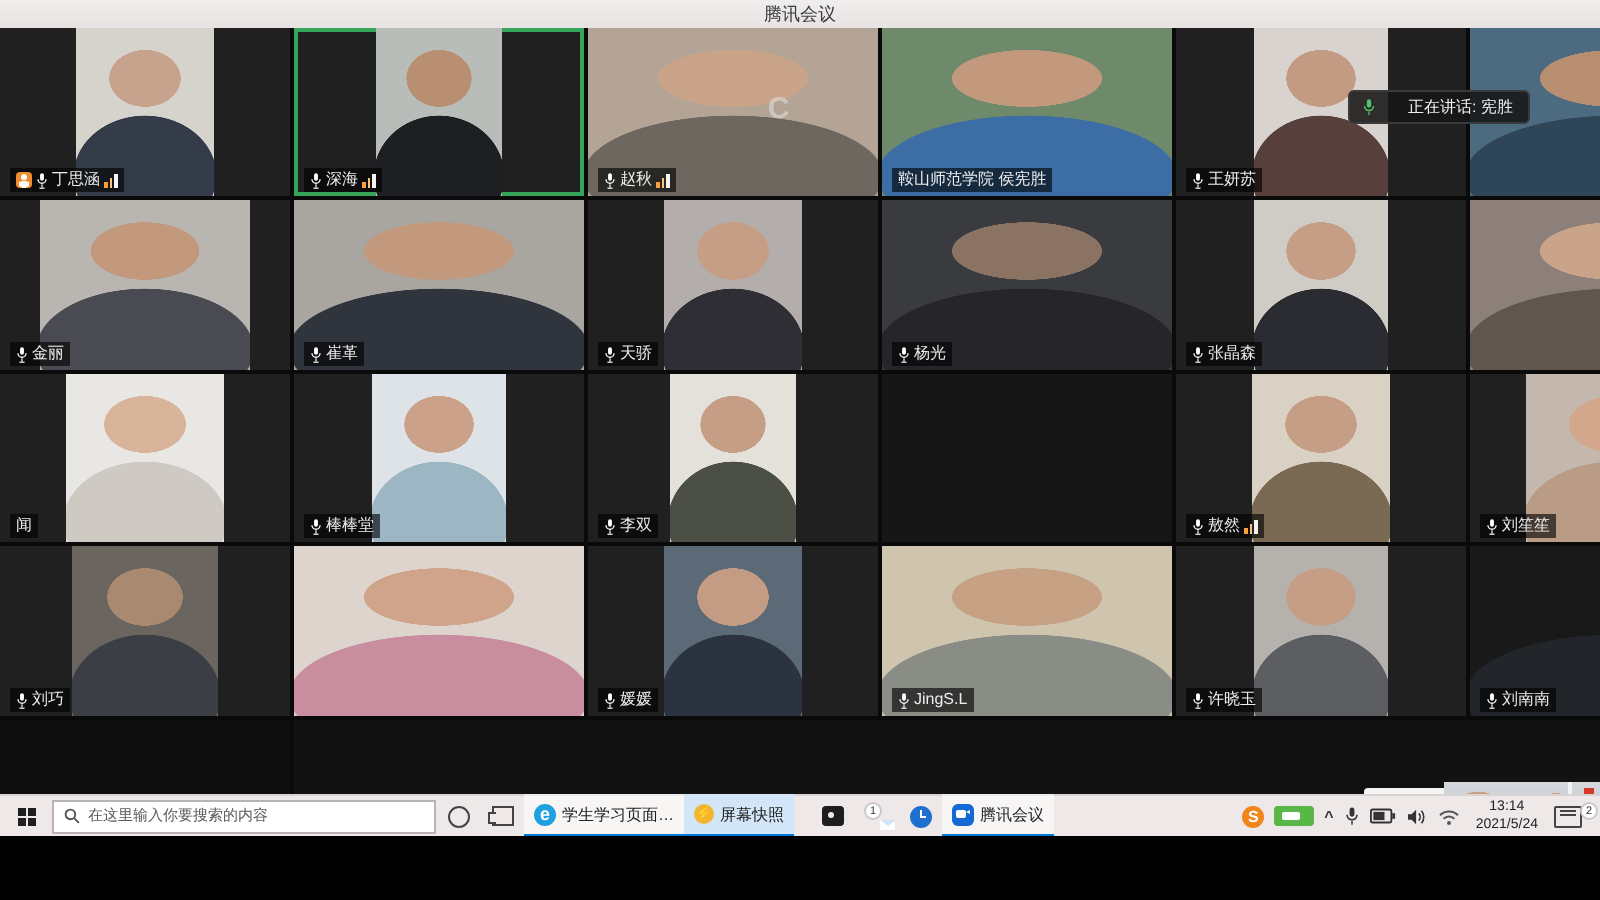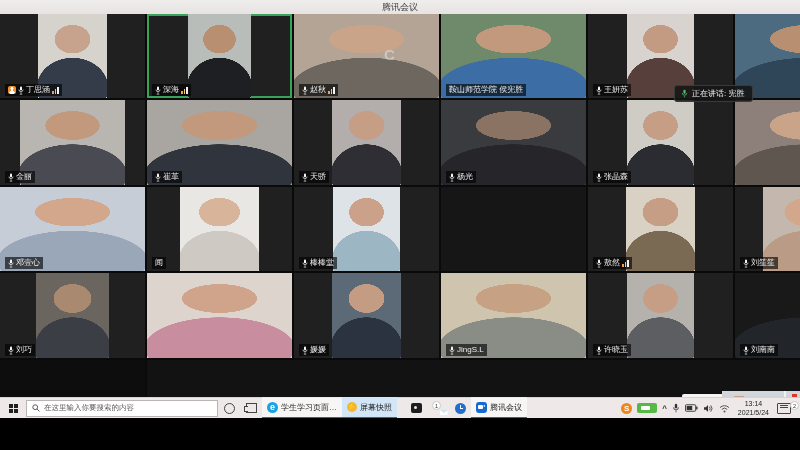--- a/index.html
+++ b/index.html
@@ -18,22 +18,22 @@
   .label{position:absolute;left:5px;bottom:2px;background:rgba(0,0,0,.62);color:#ececec;font-size:8px;
          line-height:12px;padding:0 3px;display:flex;align-items:center;gap:2px;white-space:nowrap;max-width:95%;overflow:hidden;}
   .hostb{display:inline-block;width:8px;height:8px;border-radius:2px;background:#ef8f2f;flex:0 0 auto;
          background-image:radial-gradient(circle at 50% 32%,#fff 0 1.4px,transparent 1.6px),radial-gradient(ellipse 2.6px 1.8px at 50% 76%,#fff 99%,transparent);}
   .sig{display:inline-flex;align-items:flex-end;gap:1px;flex:0 0 auto;}
   .sig i{display:block;width:1.6px;background:#ff9e3d;}
   .sig i:nth-child(1){height:3px;}.sig i:nth-child(2){height:5px;background:#ffc56e;}.sig i:nth-child(3){height:7px;background:#f4f4f4;}
   .emoji{font-size:7px;}
   
   .speaking-tooltip{position:absolute;left:674px;top:45px;height:13px;background:rgba(22,22,22,.88);
-        border:1px solid #3a3a3a;border-radius:3px;color:#f0f0f0;font-size:8px;display:flex;align-items:center;gap:4px;
-        padding:1px 8px 1px 6px;z-index:6;margin-top:40px;}
+        border:1px solid #3a3a3a;border-radius:3px;color:#f0f0f0;font-size:8px;display:flex;align-items:center;gap:16px;
+        padding:1px 8px 1px 6px;z-index:6;}
   
   .baidu-popup{position:absolute;left:682px;top:394px;width:118px;height:34px;background:#f6f4f3;border-radius:2px;
         box-shadow:0 1px 3px rgba(0,0,0,.45);z-index:7;}
   .bp-head{display:flex;align-items:center;gap:3px;padding:3px 0 0 5px;font-size:8px;color:#333;}
   .bp-logo{width:10px;height:10px;border-radius:50%;flex:0 0 auto;
         background:radial-gradient(circle at 35% 40%,#fff 0 1.6px,transparent 1.8px),radial-gradient(circle at 68% 62%,#e34d4d 0 1.6px,transparent 1.8px),#2a6ae9;}
   .bp-src{font-size:7px;color:#8a8a8a;padding:4px 0 0 5px;}
   .thumb{position:absolute;left:722px;top:391px;width:78px;height:40px;z-index:8;overflow:hidden;
         background:radial-gradient(ellipse 16% 22% at 22% 34%,#caa184 99%,transparent),
                    radial-gradient(ellipse 30% 44% at 22% 86%,#23262e 99%,transparent),
@@ -250,51 +250,51 @@
               <rect x="2.3" y="10.4" width="3.4" height="0.8" fill="#fff"></rect>
             </svg>
           </span>
           <span>张晶森</span>
         </div>
       </div>
       <div class="tile">
         <div class="video" style="width: 100%; background: radial-gradient(26% 17% at 50% 30%, rgb(201, 164, 136) 99%, transparent), radial-gradient(52% 36% at 50% 88%, rgb(95, 86, 80) 99%, transparent), rgb(141, 127, 121);"></div>
       </div>
       <div class="tile">
-        <div class="video" style="width: 100%; background: radial-gradient(26% 17% at 50% 30%, rgb(211, 167, 140) 99%, transparent), radial-gradient(52% 36% at 50% 88%, rgb(154, 167, 184) 99%, transparent), rgb(199, 205, 214);"></div>
-        <div class="label">
-          <span style="display: inline-flex;">
-            <svg width="6" height="9" viewBox="0 0 8 12">
-              <rect x="2.7" y="0.8" width="2.6" height="5" rx="1.3" fill="#fff"></rect>
-              <path d="M1.3 4.8a2.7 2.7 0 0 0 5.4 0" fill="none" stroke="#fff" stroke-width="0.9"></path>
-              <rect x="3.6" y="8.2" width="0.8" height="2.2" fill="#fff"></rect>
-              <rect x="2.3" y="10.4" width="3.4" height="0.8" fill="#fff"></rect>
-            </svg>
-          </span>
-          <span>邓壹心</span>
-        </div>
-      </div>
-      <div class="tile">
         <div class="video" style="width: 54%; background: radial-gradient(26% 17% at 50% 30%, rgb(216, 180, 154) 99%, transparent), radial-gradient(52% 36% at 50% 88%, rgb(207, 201, 195) 99%, transparent), rgb(233, 231, 228);"></div>
         <div class="label">
           <span>闻</span>
         </div>
       </div>
       <div class="tile">
         <div class="video" style="width: 46%; background: radial-gradient(26% 17% at 50% 30%, rgb(203, 161, 137) 99%, transparent), radial-gradient(52% 36% at 50% 88%, rgb(157, 182, 196) 99%, transparent), rgb(221, 227, 230);"></div>
         <div class="label">
           <span style="display: inline-flex;">
             <svg width="6" height="9" viewBox="0 0 8 12">
               <rect x="2.7" y="0.8" width="2.6" height="5" rx="1.3" fill="#fff"></rect>
               <path d="M1.3 4.8a2.7 2.7 0 0 0 5.4 0" fill="none" stroke="#fff" stroke-width="0.9"></path>
               <rect x="3.6" y="8.2" width="0.8" height="2.2" fill="#fff"></rect>
               <rect x="2.3" y="10.4" width="3.4" height="0.8" fill="#fff"></rect>
             </svg>
           </span>
           <span>棒棒堂</span>
+        </div>
+      </div>
+      <div class="tile">
+        <div class="video" style="width: 44%; background: radial-gradient(26% 17% at 50% 30%, rgb(198, 158, 134) 99%, transparent), radial-gradient(52% 36% at 50% 88%, rgb(75, 79, 70) 99%, transparent), rgb(227, 225, 218);"></div>
+        <div class="label">
+          <span style="display: inline-flex;">
+            <svg width="6" height="9" viewBox="0 0 8 12">
+              <rect x="2.7" y="0.8" width="2.6" height="5" rx="1.3" fill="#fff"></rect>
+              <path d="M1.3 4.8a2.7 2.7 0 0 0 5.4 0" fill="none" stroke="#fff" stroke-width="0.9"></path>
+              <rect x="3.6" y="8.2" width="0.8" height="2.2" fill="#fff"></rect>
+              <rect x="2.3" y="10.4" width="3.4" height="0.8" fill="#fff"></rect>
+            </svg>
+          </span>
+          <span>李双</span>
         </div>
       </div>
       <div class="tile">
         <div class="video" style="width: 100%; background: radial-gradient(26% 17% at 50% 30%, rgb(22, 22, 22) 99%, transparent), radial-gradient(52% 36% at 50% 88%, rgb(22, 22, 22) 99%, transparent), rgb(22, 22, 22);"></div>
       </div>
       <div class="tile">
         <div class="video" style="width: 48%; background: radial-gradient(26% 17% at 50% 30%, rgb(198, 158, 134) 99%, transparent), radial-gradient(52% 36% at 50% 88%, rgb(122, 106, 84) 99%, transparent), rgb(217, 210, 196);"></div>
         <div class="label">
           <span style="display: inline-flex;">
             <svg width="6" height="9" viewBox="0 0 8 12">

